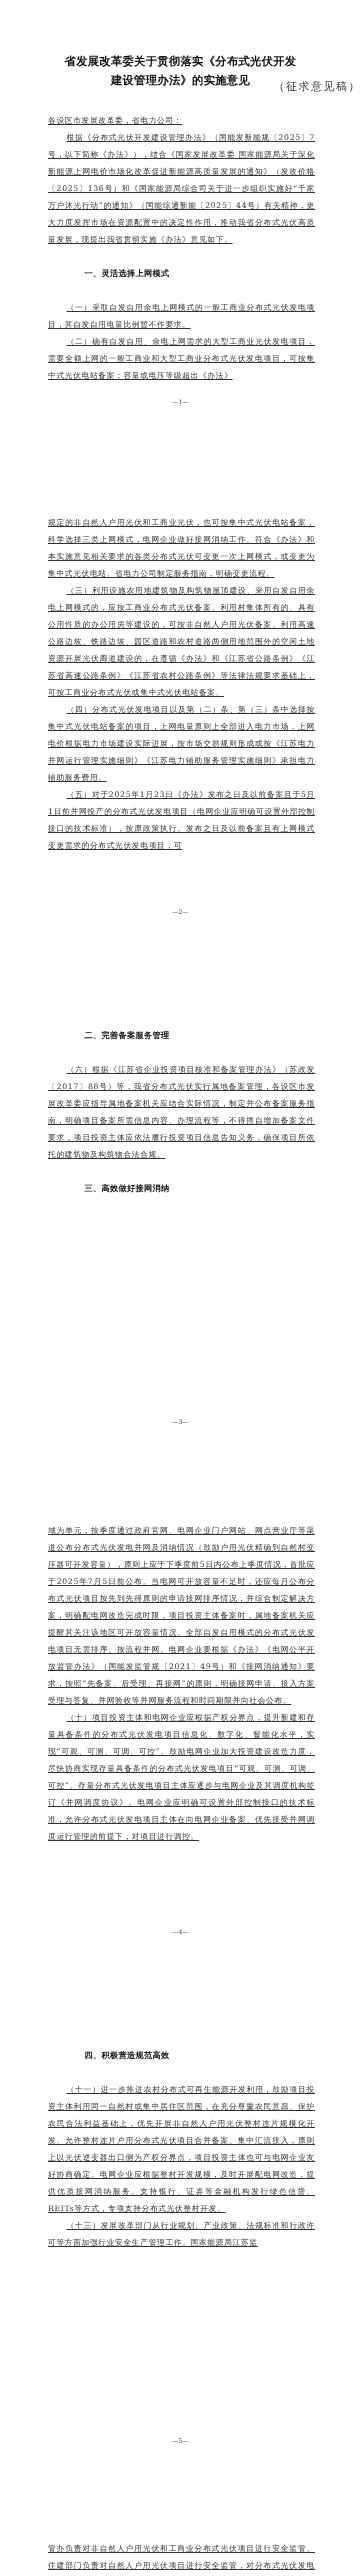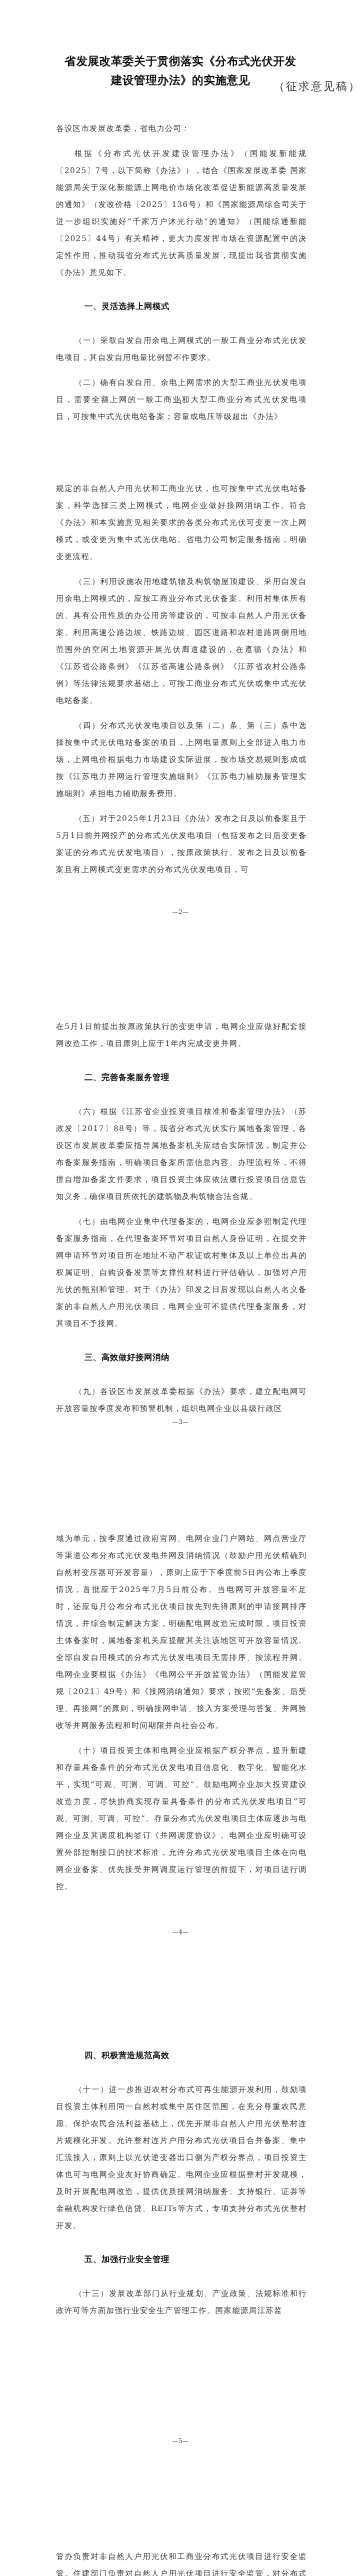--- a/index.html
+++ b/index.html
@@ -4,21 +4,21 @@
 <style>
   html, body { margin:0; padding:0; background:#ffffff; }
   body { width:361px; height:2842px; position:relative; overflow:hidden;
          font-family:"DejaVu Serif","Liberation Serif",serif; color:#222; }
   .page { position:absolute; left:0; width:331px; }
   .col { position:absolute; left:48px; width:267px; }
   .title { position:absolute; left:31px; width:299px; top:52px; text-align:center;
            font-family:"DejaVu Serif",serif; font-weight:bold; font-size:11.3px; line-height:18.5px; color:#111; letter-spacing:0.3px; }
   .subtitle { position:absolute; left:0; width:361px; top:79px; text-align:right;
               font-size:11px; letter-spacing:1.5px; color:#333; }
-  p { margin:8px; font-size:7.7px; line-height:17px; text-align:justify; text-justify:inter-character; letter-spacing:0.7px; color:#333; }
+  p { margin:0; font-size:7.7px; line-height:17px; text-align:justify; text-justify:inter-character; letter-spacing:0.7px; color:#333;text-decoration:underline; }
   p.indent { text-indent:2.4em; }
   h2 { margin:17px; font-family:"DejaVu Sans","Liberation Sans",sans-serif; font-weight:bold; font-size:8.2px; line-height:17px; padding-left:19.6px; color:#111; letter-spacing:0.3px; }
   .pagenum { position:absolute; left:0; width:361px; text-align:center; font-size:6.2px; color:#333; letter-spacing:0; }
 </style>
 </head>
 <body>
 
 <div class="page" style="top:0;height:428px;">
   <div class="title">
     <div>省发展改革委关于贯彻落实《分布式光伏开发</div>
@@ -29,54 +29,50 @@
     <p>各设区市发展改革委，省电力公司：</p>
     <p class="indent">根据《分布式光伏开发建设管理办法》（国能发新能规〔2025〕7号，以下简称《办法》），结合《国家发展改革委 国家能源局关于深化新能源上网电价市场化改革促进新能源高质量发展的通知》（发改价格〔2025〕136号）和《国家能源局综合司关于进一步组织实施好“千家万户沐光行动”的通知》（国能综通新能〔2025〕44号）有关精神，更大力度发挥市场在资源配置中的决定性作用，推动我省分布式光伏高质量发展，现提出我省贯彻实施《办法》意见如下。</p>
     <h2>一、灵活选择上网模式</h2>
     <p class="indent">（一）采取自发自用余电上网模式的一般工商业分布式光伏发电项目，其自发自用电量比例暂不作要求。</p>
     <p class="indent">（二）确有自发自用、余电上网需求的大型工商业光伏发电项目，需要全额上网的一般工商业和大型工商业分布式光伏发电项目，可按集中式光伏电站备案；容量或电压等级超出《办法》</p>
   </div>
   <div class="pagenum" style="top:398px;">—1—</div>
 </div>
 
 <div class="page" style="top:0;">
-  <div class="col" style="top:472px;">
+  <div class="col" style="top:514px;">
     <p>规定的非自然人户用光伏和工商业光伏，也可按集中式光伏电站备案，科学选择三类上网模式，电网企业做好接网消纳工作。符合《办法》和本实施意见相关要求的各类分布式光伏可变更一次上网模式，或变更为集中式光伏电站。省电力公司制定服务指南，明确变更流程。</p>
     <p class="indent">（三）利用设施农用地建筑物及构筑物屋顶建设、采用自发自用余电上网模式的，应按工商业分布式光伏备案。利用村集体所有的、具有公用性质的办公用房等建设的，可按非自然人户用光伏备案。利用高速公路边坡、铁路边坡、园区道路和农村道路两侧用地范围外的空闲土地资源开展光伏廊道建设的，在遵循《办法》和《江苏省公路条例》《江苏省高速公路条例》《江苏省农村公路条例》等法律法规要求基础上，可按工商业分布式光伏或集中式光伏电站备案。</p>
     <p class="indent">（四）分布式光伏发电项目以及第（二）条、第（三）条中选择按集中式光伏电站备案的项目，上网电量原则上全部进入电力市场，上网电价根据电力市场建设实际进展，按市场交易规则形成或按《江苏电力并网运行管理实施细则》《江苏电力辅助服务管理实施细则》承担电力辅助服务费用。</p>
-    <p class="indent">（五）对于2025年1月23日《办法》发布之日及以前备案且于5月1日前并网投产的分布式光伏发电项目（包括发布之日后变更备案证的分布式光伏发电项目），按原政策执行。发布之日及以前备案且有上网模式变更需求的分布式光伏发电项目，可</p>
+    <p class="indent">（五）对于2025年1月23日《办法》发布之日及以前备案且于5月1日前并网投产的分布式光伏发电项目（电网企业应明确可设置外部控制接口的技术标准），按原政策执行。发布之日及以前备案且有上网模式变更需求的分布式光伏发电项目，可</p>
   </div>
   <div class="pagenum" style="top:908px;">—2—</div>
 </div>
 
 <div class="page" style="top:0;">
   <div class="col" style="top:1010px;">
-    <p>在5月1日前提出按原政策执行的变更申请，电网企业应做好配套接网改造工作，项目原则上应于1年内完成变更并网。</p>
     <h2>二、完善备案服务管理</h2>
     <p class="indent">（六）根据《江苏省企业投资项目核准和备案管理办法》（苏政发〔2017〕88号）等，我省分布式光伏实行属地备案管理，各设区市发展改革委应指导属地备案机关应结合实际情况，制定并公布备案服务指南，明确项目备案所需信息内容、办理流程等，不得擅自增加备案文件要求，项目投资主体应依法履行投资项目信息告知义务，确保项目所依托的建筑物及构筑物合法合规。</p>
-    <p class="indent">（七）由电网企业集中代理备案的，电网企业应参照制定代理备案服务指南，在代理备案环节对项目自然人身份证明，在提交并网申请环节对项目所在地址不动产权证或村集体及以上单位出具的权属证明、自购设备发票等支撑性材料进行评估确认，加强对户用光伏的甄别和管理。对于《办法》印发之日后发现以自然人名义备案的非自然人户用光伏项目，电网企业可不提供代理备案服务，对其项目不予接网。</p>
     <h2>三、高效做好接网消纳</h2>
-    <p class="indent">（九）各设区市发展改革委根据《办法》要求，建立配电网可开放容量按季度发布和预警机制，组织电网企业以县级行政区</p>
   </div>
   <div class="pagenum" style="top:1418px;">—3—</div>
 </div>
 
 <div class="page" style="top:0;">
   <div class="col" style="top:1522px;">
     <p>域为单元，按季度通过政府官网、电网企业门户网站、网点营业厅等渠道公布分布式光伏发电并网及消纳情况（鼓励户用光伏精确到自然村变压器可开发容量），原则上应于下季度前5日内公布上季度情况，首批应于2025年7月5日前公布。当电网可开放容量不足时，还应每月公布分布式光伏项目按先到先得原则的申请接网排序情况，并综合制定解决方案，明确配电网改造完成时限，项目投资主体备案时，属地备案机关应提醒其关注该地区可开放容量情况。全部自发自用模式的分布式光伏发电项目无需排序、按流程并网。电网企业要根据《办法》《电网公平开放监管办法》（国能发监管规〔2021〕49号）和《接网消纳通知》要求，按照“先备案、后受理、再接网”的原则，明确接网申请、接入方案受理与答复、并网验收等并网服务流程和时间期限并向社会公布。</p>
     <p class="indent">（十）项目投资主体和电网企业应根据产权分界点，提升新建和存量具备条件的分布式光伏发电项目信息化、数字化、智能化水平，实现“可观、可测、可调、可控”。鼓励电网企业加大投资建设改造力度，尽快协商实现存量具备条件的分布式光伏发电项目“可观、可测、可调、可控”。存量分布式光伏发电项目主体应逐步与电网企业及其调度机构签订《并网调度协议》。电网企业应明确可设置外部控制接口的技术标准，允许分布式光伏发电项目主体在向电网企业备案、优先接受并网调度运行管理的前提下，对项目进行调控。</p>
   </div>
   <div class="pagenum" style="top:1928px;">—4—</div>
 </div>
 
 <div class="page" style="top:0;">
   <div class="col" style="top:2030px;">
     <h2>四、积极营造规范高效</h2>
     <p class="indent">（十一）进一步推进农村分布式可再生能源开发利用，鼓励项目投资主体利用同一自然村或集中居住区范围，在充分尊重农民意愿、保护农民合法利益基础上，优先开展非自然人户用光伏整村连片规模化开发。允许整村连片户用分布式光伏项目合并备案、集中汇流接入，原则上以光伏逆变器出口侧为产权分界点，项目投资主体也可与电网企业友好协商确定。电网企业应根据整村开发规模，及时开展配电网改造，提供优质接网消纳服务。支持银行、证券等金融机构发行绿色信贷、REITs等方式，专项支持分布式光伏整村开发。</p>
-    <h2>五、加强行业安全管理</h2>
     <p class="indent">（十三）发展改革部门从行业规划、产业政策、法规标准和行政许可等方面加强行业安全生产管理工作。国家能源局江苏监</p>
   </div>
   <div class="pagenum" style="top:2437px;">—5—</div>
 </div>
 
 <div class="page" style="top:0;">
   <div class="col" style="top:2540px;">
     <p>管办负责对非自然人户用光伏和工商业分布式光伏项目进行安全监管。住建部门负责对自然人户用光伏项目进行安全监管，对分布式光伏发电项目开展房屋质量、结构安全管理，以及项目建设和施工安全管理，明确建设标准。自然资源部门负责对分布式光伏发电项目所依托的建筑物及构筑物用地合法性以及是否违反国土空间规划予以认定。应急、消防、农业农村、市场监督、气象等部门按职责分工对分布式光伏发电项目的建设、运行和安全进行指导和监督管理。各地履行属地监管职责，加强对分布式光伏项目的日常监管。</p>
 
   </div>

